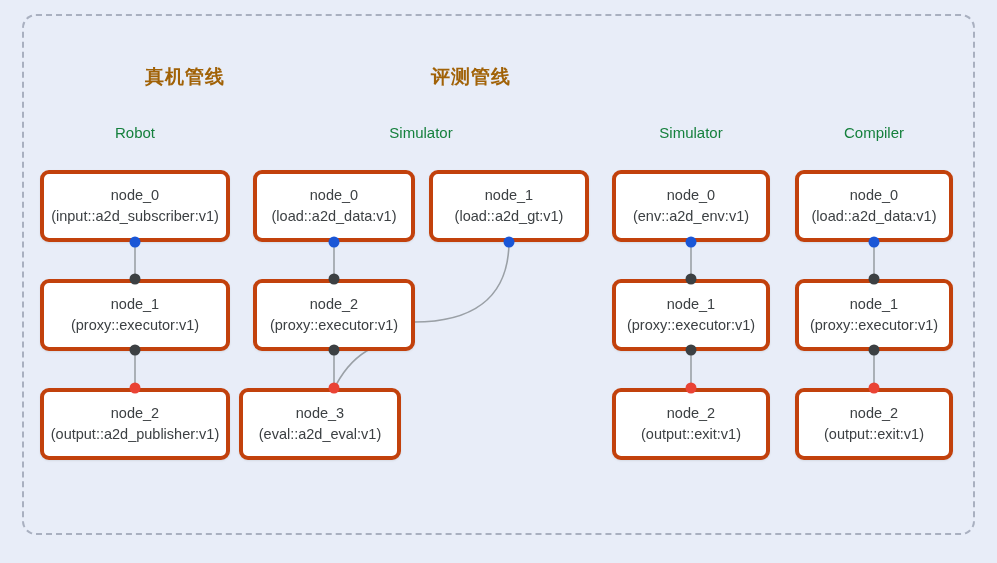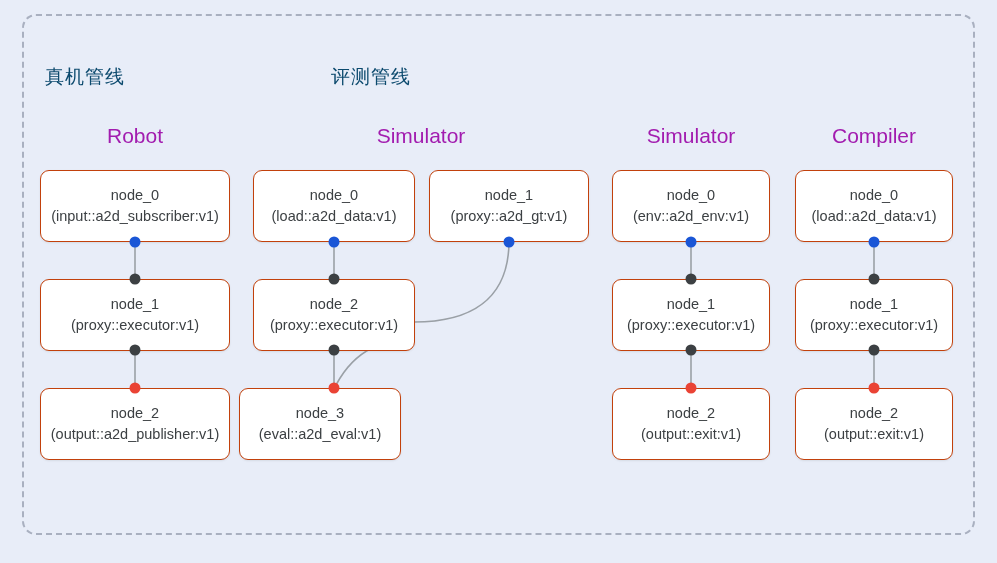--- a/index.html
+++ b/index.html
@@ -31,40 +31,40 @@
   #edges {
     position: absolute;
     left: 0;
     top: 0;
     width: 997px;
     height: 563px;
     pointer-events: none;
   }
   .col-title {
     position: absolute;
-    text-align: left;
+    text-align: right;
     font-size: 19px;
-    font-weight: normal;
-    color: #0c4a6e;
+    font-weight: bold;
+    color: #a16207;
     letter-spacing: 1px;
     white-space: nowrap;
   }
   .col-subtitle {
     position: absolute;
     text-align: center;
-    font-size: 21px;
+    font-size: 15px;
     font-weight: normal;
-    color: #a21caf;
+    color: #15803d;
     white-space: nowrap;
   }
   .node {
     position: absolute;
     box-sizing: border-box;
     background: #ffffff;
-    border: 1px solid #c2410c;
+    border: 4px solid #c2410c;
     border-radius: 9px;
     box-shadow: 0 1px 2px rgba(60,64,67,0.10);
     display: flex;
     flex-direction: column;
     align-items: center;
     justify-content: center;
     color: #3c4043;
   }
   .node-title {
     font-size: 14.5px;
@@ -142,21 +142,21 @@
   <div class="port port-black" style="left:135px; top:279px;"></div>
   <div class="port port-black" style="left:135px; top:350px;"></div>
   <div class="port port-red" style="left:135px; top:388px;"></div>
 
   <div class="node" style="left:253px; top:170px; width:162px; height:72px;">
     <span class="node-title">node_0</span>
     <span class="node-sub">(load::a2d_data:v1)</span>
   </div>
   <div class="node" style="left:429px; top:170px; width:160px; height:72px;">
     <span class="node-title">node_1</span>
-    <span class="node-sub">(proxy::a2d_gt:v1)</span>
+    <span class="node-sub">(load::a2d_gt:v1)</span>
   </div>
   <div class="node" style="left:253px; top:279px; width:162px; height:72px;">
     <span class="node-title">node_2</span>
     <span class="node-sub">(proxy::executor:v1)</span>
   </div>
   <div class="node" style="left:239px; top:388px; width:162px; height:72px;">
     <span class="node-title">node_3</span>
     <span class="node-sub">(eval::a2d_eval:v1)</span>
   </div>
   <div class="port port-blue" style="left:334px; top:242px;"></div>

